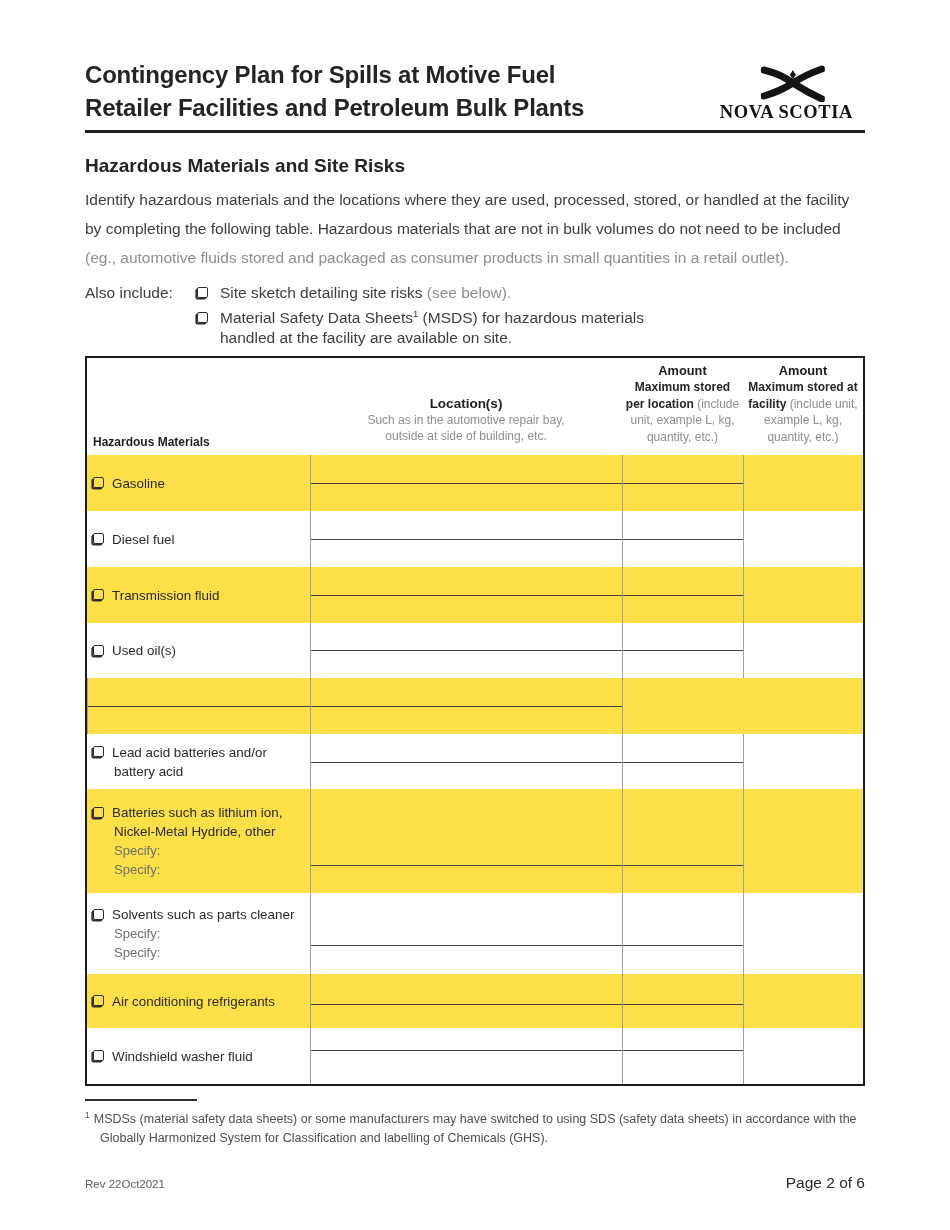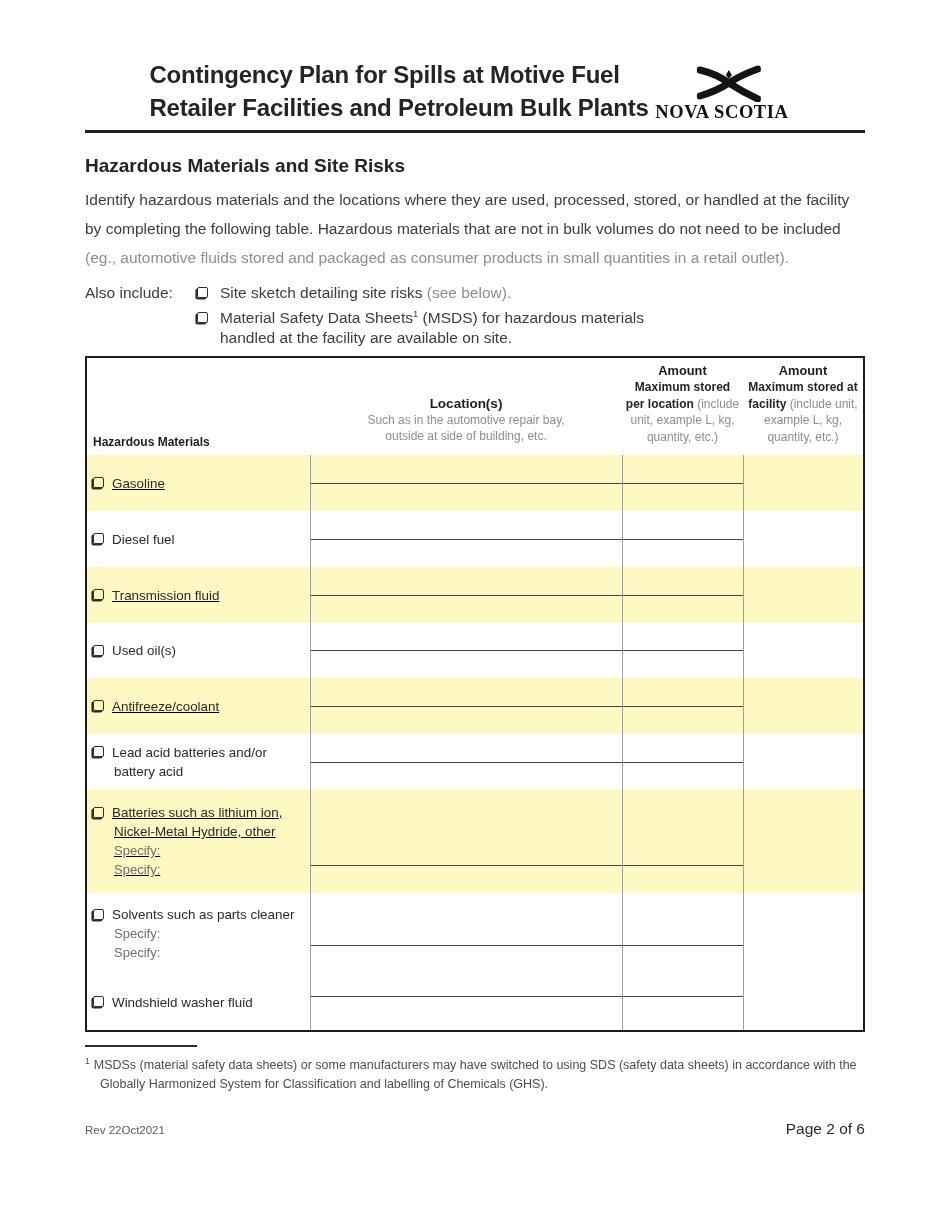--- a/index.html
+++ b/index.html
@@ -1,20 +1,20 @@
 <!DOCTYPE html>
 <html><head>
 <meta charset="utf-8">
 <style>
   html,body{margin:0;padding:0;background:#ffffff;}
   body{width:950px;height:1230px;font-family:"Liberation Sans","DejaVu Sans",sans-serif;-webkit-font-smoothing:antialiased;}
   .page{box-sizing:border-box;width:950px;height:1230px;padding:58px 85px 0 85px;background:#fff;overflow:hidden;}
 
   
-  .title-row{display:flex;justify-content:center;align-items:flex-end;}
+  .title-row{display:flex;justify-content:space-between;align-items:flex-end;}
   h1{margin:0;font-size:24px;line-height:33px;font-weight:bold;color:#242424;letter-spacing:-0.2px;}
   h1 span{display:block;}
   .logo{position:relative;width:152px;height:56px;flex:0 0 auto;}
   .logo svg{position:absolute;top:-4px;left:50%;transform:translateX(-44%);}
   .logo-text{position:absolute;bottom:1px;right:12px;font-family:"Liberation Serif","DejaVu Serif",serif;font-weight:bold;font-size:18.5px;letter-spacing:0.6px;color:#121212;white-space:nowrap;}
   .title-rule{margin-top:6px;height:3px;background:#1f1f1f;}
 
   
   h2{margin:21px 0 0 0;font-size:19px;line-height:24px;font-weight:bold;color:#242424;}
   .intro{margin:7px 0 0 0;font-size:15.5px;line-height:29px;color:#3d3d3d;max-width:780px;}
@@ -38,21 +38,21 @@
   .h1c{align-self:end;padding:0 0 6px 6px;font-weight:bold;font-size:12px;color:#1e1e1e;}
   .h2c{align-self:end;text-align:center;padding-bottom:11px;}
   .h2c .t{font-weight:bold;font-size:13.5px;color:#1e1e1e;}
   .h2c .s{font-size:12px;line-height:16px;color:#8e8e8e;max-width:238px;margin:1px auto 0;}
   .h3c,.h4c{padding:5px 3px 0 3px;text-align:center;font-size:12px;line-height:16.4px;}
   .amt{font-weight:bold;font-size:12.8px;color:#1c1c1c;}
   .amt-body b{color:#262626;}
   .amt-body .gray{color:#8e8e8e;margin-top:43px;}
 
   .trow{display:grid;grid-template-columns:223px 312px 121px 1fr;position:relative;}
-  .trow.shaded{background:#fef9c3;text-decoration:underline;}
+  .trow.shaded{background:#fde047;}
   .c1{display:flex;flex-direction:column;justify-content:center;padding:4px 2px 4px 6px;font-size:13.4px;line-height:19px;color:#2a2a2a;}
   .mat-label{padding-left:21px;text-indent:-21px;}
   .mat-label .cb{margin-right:8px;vertical-align:-0.5px;}
   .specify{padding-left:21px;color:#6f6f6f;font-size:13px;}
   .c2,.c3,.c4{border-left:1px solid #9f9f9f;display:flex;flex-direction:column;}
   .wline1{border-bottom:1px solid #454545;}
   .wline2{flex:1;}
   .c4-field{flex:1;}
 
   
@@ -177,23 +177,20 @@
           </div>
           <div class="c3">
             <div class="wline1" style="height: 27px;"></div>
             <div class="wline2"></div>
           </div>
           <div class="c4">
             <div class="c4-field"></div>
           </div>
         </div>
         <div class="trow shaded" style="height: 56px;">
-          <div class="c1">
-            <div class="mat-label"><span class="cb"></span><span>Antifreeze/coolant</span></div>
-          </div>
           <div class="c2">
             <div class="wline1" style="height: 28px;"></div>
             <div class="wline2"></div>
           </div>
           <div class="c3">
             <div class="wline1" style="height: 28px;"></div>
             <div class="wline2"></div>
           </div>
           <div class="c4">
             <div class="c4-field"></div>
@@ -238,20 +235,36 @@
             <div class="mat-label"><span class="cb"></span><span>Solvents such as parts cleaner</span></div>
             <div class="specify">Specify:</div>
             <div class="specify">Specify:</div>
           </div>
           <div class="c2">
             <div class="wline1" style="height: 52px;"></div>
             <div class="wline2"></div>
           </div>
           <div class="c3">
             <div class="wline1" style="height: 52px;"></div>
+            <div class="wline2"></div>
+          </div>
+          <div class="c4">
+            <div class="c4-field"></div>
+          </div>
+        </div>
+        <div class="trow shaded" style="height: 54px;">
+          <div class="c1">
+            <div class="mat-label"><span class="cb"></span><span>Air conditioning refrigerants</span></div>
+          </div>
+          <div class="c2">
+            <div class="wline1" style="height: 30px;"></div>
+            <div class="wline2"></div>
+          </div>
+          <div class="c3">
+            <div class="wline1" style="height: 30px;"></div>
             <div class="wline2"></div>
           </div>
           <div class="c4">
             <div class="c4-field"></div>
           </div>
         </div>
         <div class="trow" style="height: 56px;">
           <div class="c1">
             <div class="mat-label"><span class="cb"></span><span>Windshield washer fluid</span></div>
           </div>

